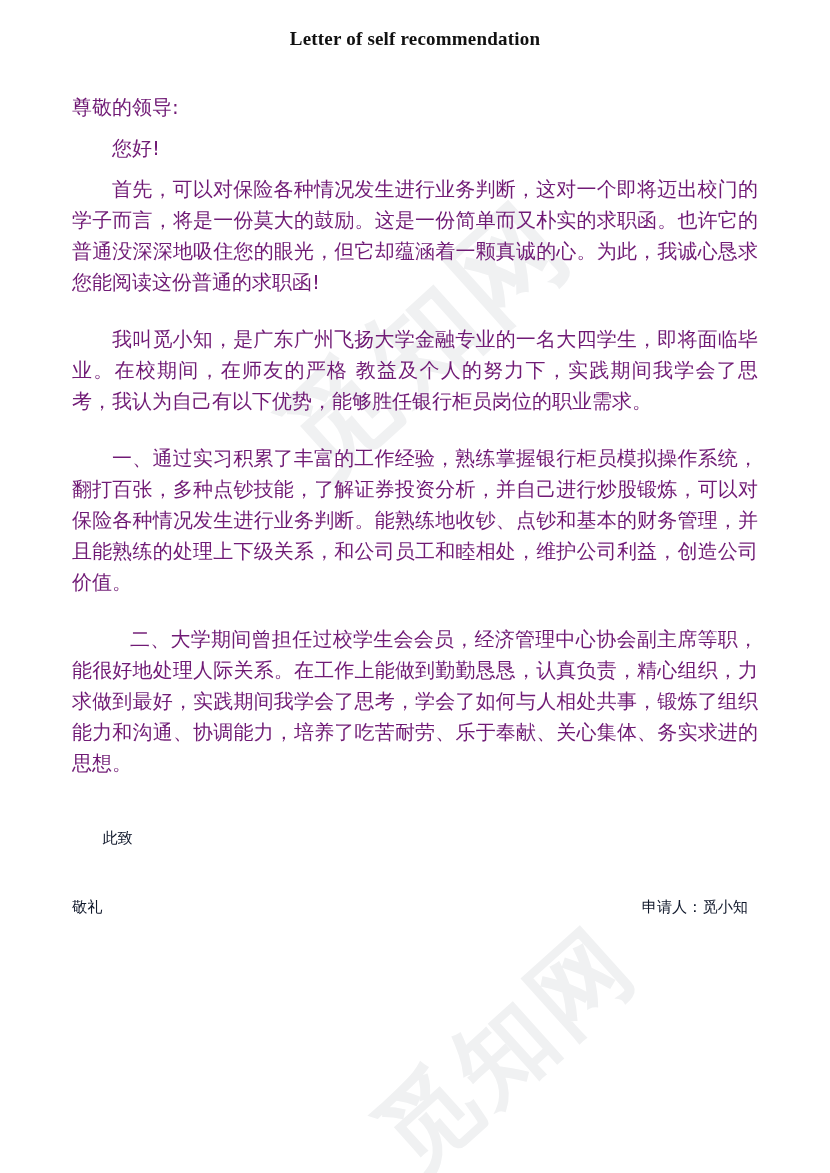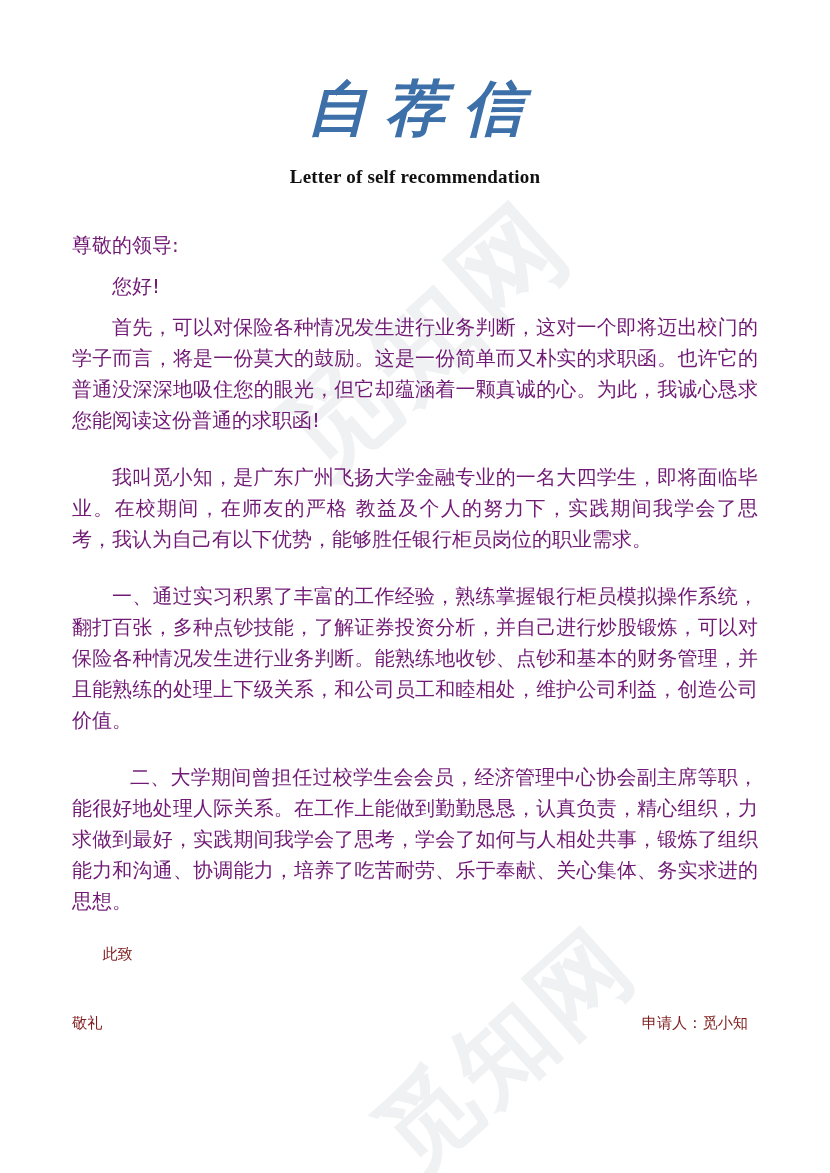--- a/index.html
+++ b/index.html
@@ -93,22 +93,22 @@
     margin-top: 26px !important;
   }
   .p-gap-sm {
     margin-top: 10px !important;
   }
   .indent-1 { text-indent: 2em; }
   .indent-2 { text-indent: 2.9em; }
 
   
   .closing {
-    margin-top: 22px;
-    color: #7f1d1d;
+    margin-top: 44px;
+    color: #0f172a;
     font-size: 15.2px;
     line-height: 31px;
   }
   .closing .cizhi { text-indent: 2em; }
   .jingli-row {
     display: flex;
     justify-content: space-between;
     align-items: baseline;
     margin-top: 38px;
     gap: 36px;
@@ -121,21 +121,20 @@
 
 <div class="page">
 
   <div class="watermark-layer">
     <div class="wm wm-1">觅知网</div>
     <div class="wm wm-2">觅知网</div>
   </div>
 
   <div class="content">
 
-    <div class="doc-title">自荐信</div>
     <div class="doc-subtitle">Letter of self recommendation</div>
 
     <div class="body-text">
       <p>尊敬的领导:</p>
       <p class="indent-1 p-gap-sm">您好!</p>
       <p class="indent-1 p-gap-sm">首先，可以对保险各种情况发生进行业务判断，这对一个即将迈出校门的学子而言，将是一份莫大的鼓励。这是一份简单而又朴实的求职函。也许它的普通没深深地吸住您的眼光，但它却蕴涵着一颗真诚的心。为此，我诚心恳求您能阅读这份普通的求职函!</p>
       <p class="indent-1 p-gap">我叫觅小知，是广东广州飞扬大学金融专业的一名大四学生，即将面临毕业。在校期间，在师友的严格 教益及个人的努力下，实践期间我学会了思考，我认为自己有以下优势，能够胜任银行柜员岗位的职业需求。</p>
       <p class="indent-1 p-gap">一、通过实习积累了丰富的工作经验，熟练掌握银行柜员模拟操作系统，翻打百张，多种点钞技能，了解证券投资分析，并自己进行炒股锻炼，可以对保险各种情况发生进行业务判断。能熟练地收钞、点钞和基本的财务管理，并且能熟练的处理上下级关系，和公司员工和睦相处，维护公司利益，创造公司价值。</p>
       <p class="indent-2 p-gap">二、大学期间曾担任过校学生会会员，经济管理中心协会副主席等职，能很好地处理人际关系。在工作上能做到勤勤恳恳，认真负责，精心组织，力求做到最好，实践期间我学会了思考，学会了如何与人相处共事，锻炼了组织能力和沟通、协调能力，培养了吃苦耐劳、乐于奉献、关心集体、务实求进的思想。</p>
     </div>

